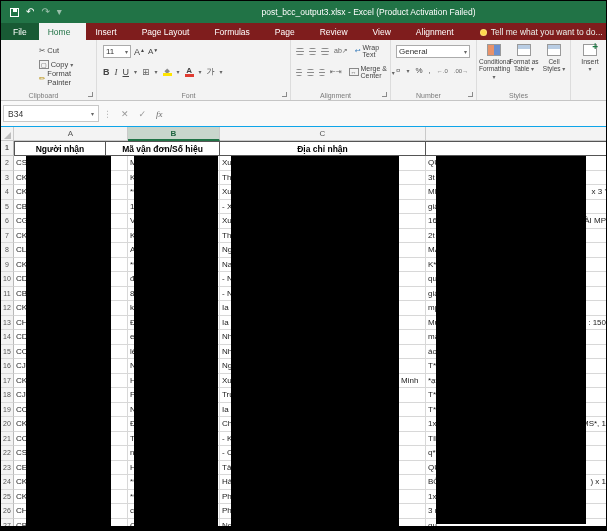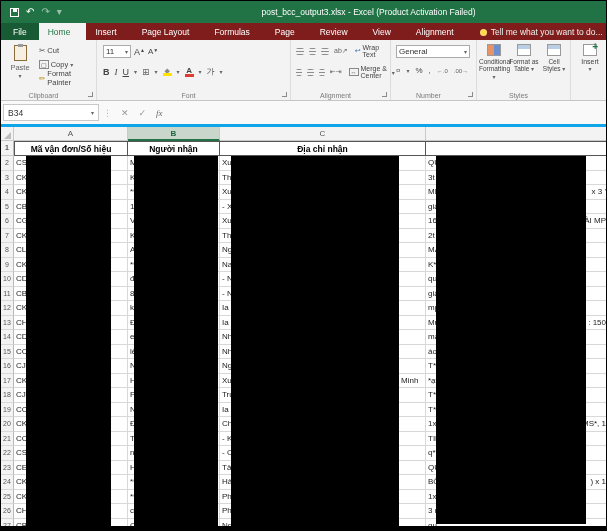--- a/index.html
+++ b/index.html
@@ -56,21 +56,21 @@
   .mini-grid { width:14px; height:12px; margin:0 auto 2px auto; border:1px solid #9a9a9a; background:
       linear-gradient(#fff,#fff); position:relative; }
   .mini-grid.cf { background:linear-gradient(90deg,#e8926a 0 50%,#6a8fd0 50% 100%); }
   .mini-grid.ft::before, .mini-grid.cs::before { content:""; position:absolute; top:0; left:0; right:0; height:4px; background:#b9cde4; }
   .g-cells { left:570px; width:37px; border-right:none; }
   .insert-btn { position:absolute; top:4px; left:4px; width:30px; text-align:center; font-size:7px; color:#444; }
   .plus-grid { width:14px; height:12px; margin:0 auto 2px auto; border:1px solid #9a9a9a; position:relative; background:#fff; }
   .plus-grid::before { content:"+"; position:absolute; top:-4px; right:-2px; color:#1c7a44; font-size:10px; font-weight:bold; }
 
   
-  .formulabar { position:absolute; top:100px; left:0; width:100%; height:26px; background:#f9f9f9; border-bottom:3px solid #0ea5e9; display:flex; align-items:center; }
+  .formulabar { position:absolute; top:100px; left:0; width:100%; height:26px; background:#f9f9f9; border-bottom:1px solid #0ea5e9; display:flex; align-items:center; }
   .namebox { width:96px; height:17px; background:#fff; border:1px solid #c8c8c8; margin-left:2px; display:flex; align-items:center; justify-content:space-between; font-size:8.5px; color:#333; padding:0 4px; }
   .fb-sep { color:#bbb; font-size:9px; margin:0 4px; }
   .fb-btn { color:#9a9a9a; font-size:9px; margin:0 5px; cursor:pointer; }
   .fx { font-family:"Liberation Serif",serif; font-style:italic; color:#6a6a6a; }
   .formula-field { flex:1; height:17px; background:#fff; border:1px solid #e0e0e0; border-right:none; display:flex; align-items:center; font-size:8.5px; color:#222; padding-left:6px; }
 
   
   .colheaders { position:absolute; top:126px; left:0; width:100%; height:14px; background:#f3f3f3; border-bottom:1px solid #c9c9c9; }
   .corner { position:absolute; left:0; top:0; width:13px; height:14px; border-right:1px solid #c9c9c9; }
   .corner::after { content:""; position:absolute; right:2px; bottom:2px; border-left:7px solid transparent; border-bottom:7px solid #bdbdbd; }
@@ -127,25 +127,20 @@
       </div>
     <div class="tellme">
       <span class="bulb"></span>
       <span>Tell me what you want to do...</span>
     </div>
   </div>
 
   <div class="ribbon">
 
     <div class="group g-clip">
-      <div class="paste-big btn">
-        <div class="clipboard-ico"></div>
-        <div style="font-size:7.5px;color:#666;">Paste</div>
-        <div class="caret">▾</div>
-      </div>
       <div class="clip-rows">
         <div class="mini btn">
             <span>✂</span>
             <span>Cut</span>
           </div>
         <div class="mini btn">
             <span style="font-size:6px;border:1px solid #888;padding:0 1px;">▢</span>
             <span>Copy</span>
             <span class="caret">▾</span>
           </div>
@@ -279,22 +274,22 @@
         <div class="colhead sel" style="left: 127px; width: 92px;">B</div>
         <div class="colhead" style="left: 219px; width: 206px;">C</div>
         <div class="colhead" style="left: 425px; width: 182px;"></div>
       </div>
   </div>
 
   <div class="grid">
     <div class="hdr-row">
       <div class="rn">1</div>
       <div id="hdr-cells" style="display:flex;">
+          <div class="hdr-cell" style="width: 92px;">Người nhận</div>
           <div class="hdr-cell" style="width: 114px;">Mã vận đơn/Số hiệu</div>
-          <div class="hdr-cell" style="width: 92px;">Người nhận</div>
           <div class="hdr-cell" style="width: 206px;">Địa chỉ nhận</div>
           <div class="hdr-cell" style="width: 182px;"></div>
         </div>
     </div>
     <div class="rows">
         <div class="row">
           <div class="rn">2</div>
           <div class="cell ca">CS</div>
           <div class="cell cb">Ma</div>
           <div class="cell cc">Xu</div>

